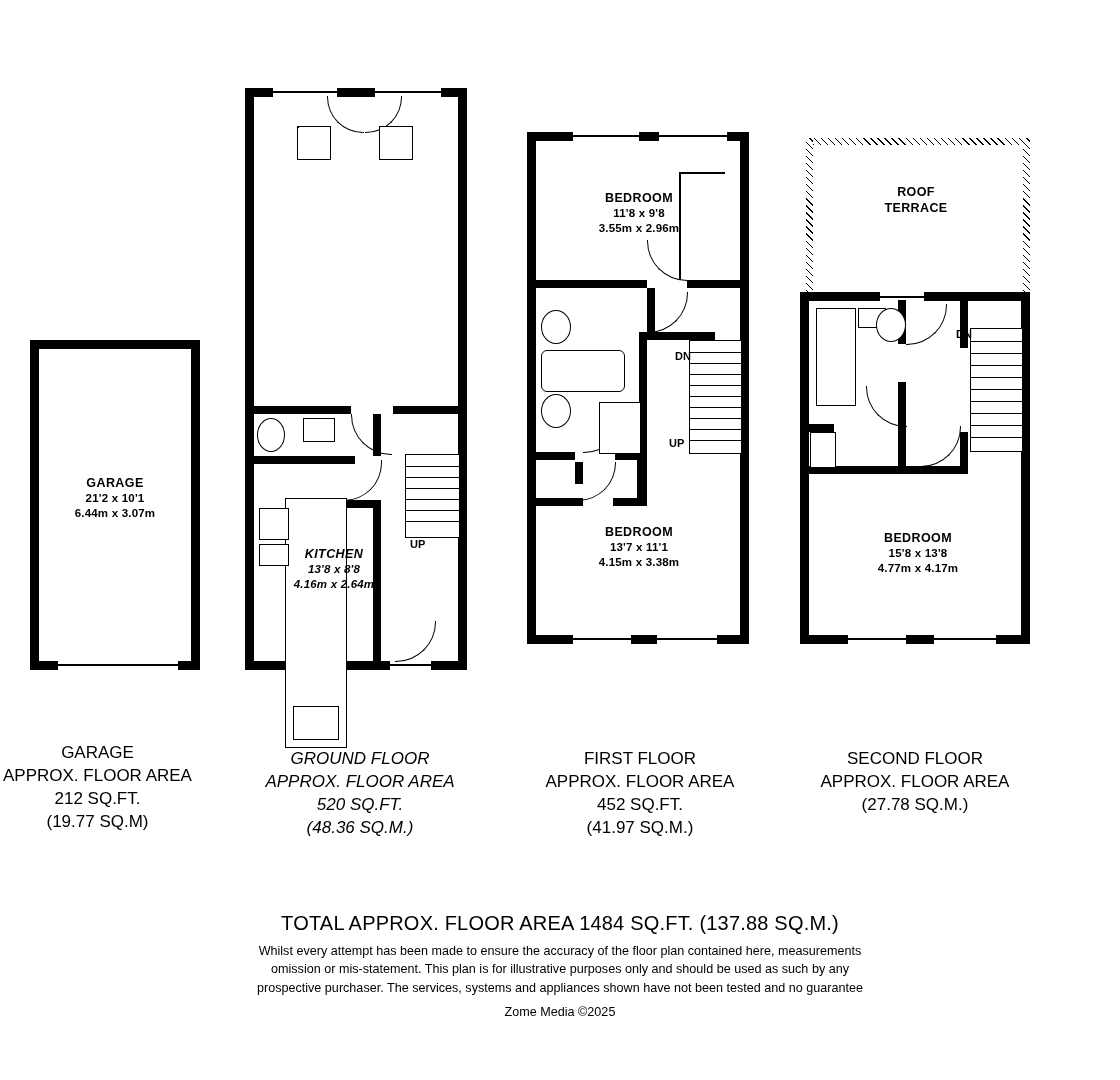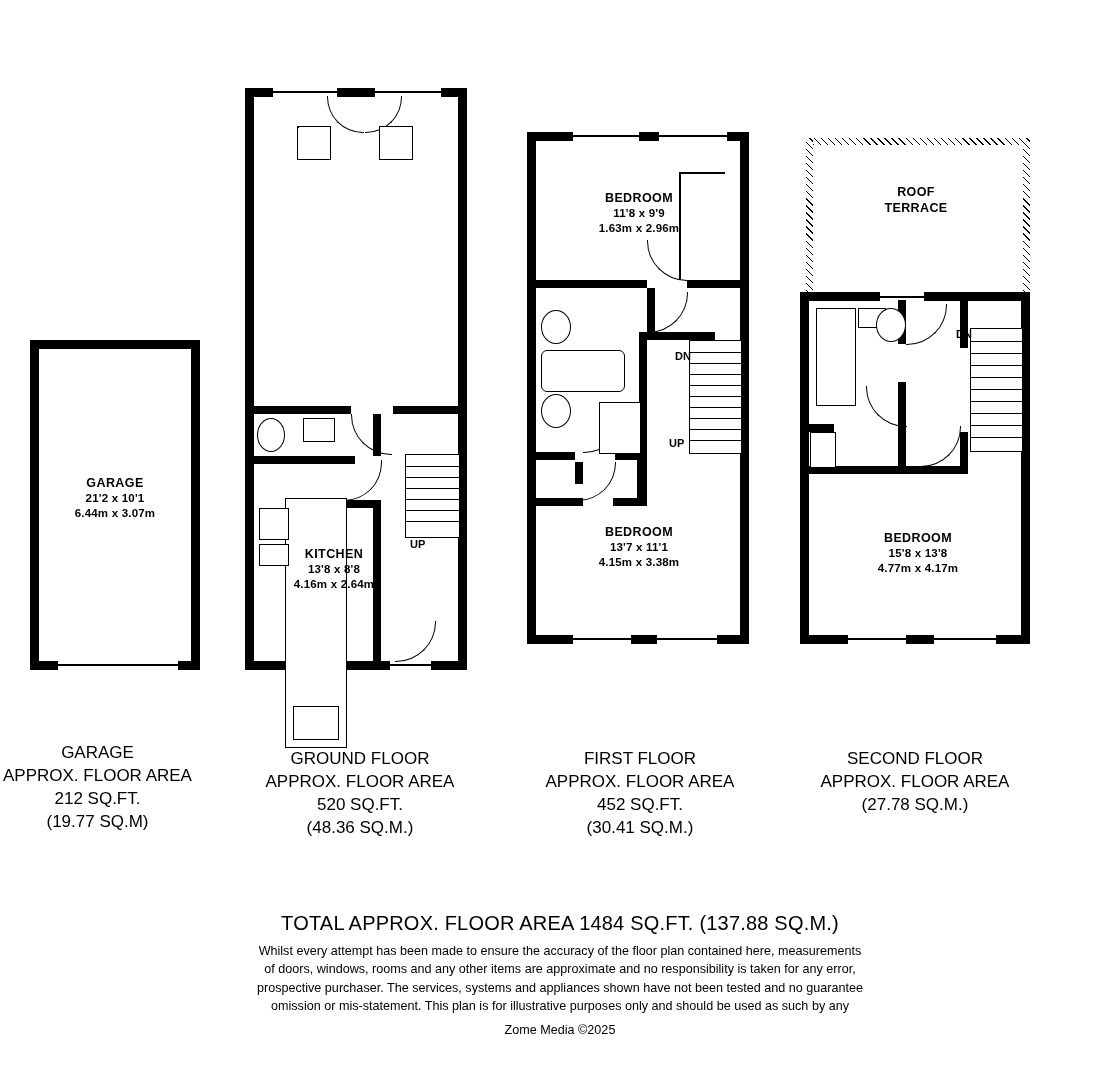--- a/index.html
+++ b/index.html
@@ -109,21 +109,21 @@
       <i style="top:22px;"></i>
       <i style="top:33px;"></i>
     <i style="top:44px;"></i>
       <i style="top:55px;"></i>
       <i style="top:66px;"></i>
   </div>
   <div class="tiny" style="left:165px;top:450px;">UP</div>
 
   <div class="arcq" style="left:150px;top:533px;width:40px;height:40px;border-radius:0 0 40px 0;border-top:none;border-left:none;"></div>
 
-  <div class="lbl" style="left:24px;top:458px;width:130px;">
+  <div class="lbl" style="left:24px;top:458px;width:130px;font-style:italic;">
     <div class="t">KITCHEN</div>
     <div class="d">13'8 x 8'8</div>
     <div class="d">4.16m x 2.64m</div>
   </div>
 </div>
 
 <div class="plan" style="left:527px;top:132px;width:222px;height:512px;">
 
   <div class="w" style="left:0;top:0;width:46px;height:9px;"></div>
   <div class="w" style="left:112px;top:0;width:20px;height:9px;"></div>
@@ -177,22 +177,22 @@
       <i style="top:66px;"></i>
       <i style="top:77px;"></i>
       <i style="top:88px;"></i>
       <i style="top:99px;"></i>
   </div>
   <div class="tiny" style="left:148px;top:218px;">DN</div>
   <div class="tiny" style="left:142px;top:305px;">UP</div>
 
   <div class="lbl" style="left:12px;top:58px;width:200px;">
     <div class="t">BEDROOM</div>
-    <div class="d">11'8 x 9'9</div>
-    <div class="d">1.63m x 2.96m</div>
+    <div class="d">11'8 x 9'8</div>
+    <div class="d">3.55m x 2.96m</div>
   </div>
   <div class="lbl" style="left:12px;top:392px;width:200px;">
     <div class="t">BEDROOM</div>
     <div class="d">13'7 x 11'1</div>
     <div class="d">4.15m x 3.38m</div>
   </div>
 </div>
 
 <div class="plan" style="left:800px;top:132px;width:230px;height:512px;">
 
@@ -252,40 +252,39 @@
     <div class="d">4.77m x 4.17m</div>
   </div>
 </div>
 
 <div class="caption" style="left:0px;top:742px;width:195px;">
   <div>GARAGE</div>
   <div>APPROX. FLOOR AREA</div>
   <div>212 SQ.FT.</div>
   <div>(19.77 SQ.M)</div>
 </div>
-<div class="caption" style="left:250px;top:748px;width:220px;">
+<div class="caption" style="left:250px;top:748px;width:220px;font-style:italic;">
   <div>GROUND FLOOR</div>
   <div>APPROX. FLOOR AREA</div>
   <div>520 SQ.FT.</div>
   <div>(48.36 SQ.M.)</div>
 </div>
 <div class="caption" style="left:530px;top:748px;width:220px;">
   <div>FIRST FLOOR</div>
   <div>APPROX. FLOOR AREA</div>
   <div>452 SQ.FT.</div>
-  <div>(30.41 SQ.M.)</div>
+  <div>(41.97 SQ.M.)</div>
 </div>
 <div class="caption" style="left:805px;top:748px;width:220px;">
   <div>SECOND FLOOR</div>
   <div>APPROX. FLOOR AREA</div>
   <div>(27.78 SQ.M.)</div>
 </div>
 
 <div class="footer" style="top:912px;">
   <div class="total">TOTAL APPROX. FLOOR AREA 1484 SQ.FT. (137.88 SQ.M.)</div>
   <div class="disc">
     <div>Whilst every attempt has been made to ensure the accuracy of the floor plan contained here, measurements</div>
-    <div>of doors, windows, rooms and any other items are approximate and no responsibility is taken for any error,</div>
+    <div>omission or mis-statement. This plan is for illustrative purposes only and should be used as such by any</div>
     <div>prospective purchaser. The services, systems and appliances shown have not been tested and no guarantee</div>
-    <div>omission or mis-statement. This plan is for illustrative purposes only and should be used as such by any</div>
     <div style="margin-top:6px;">Zome Media ©2025</div>
   </div>
 </div>
 
 </body></html>

